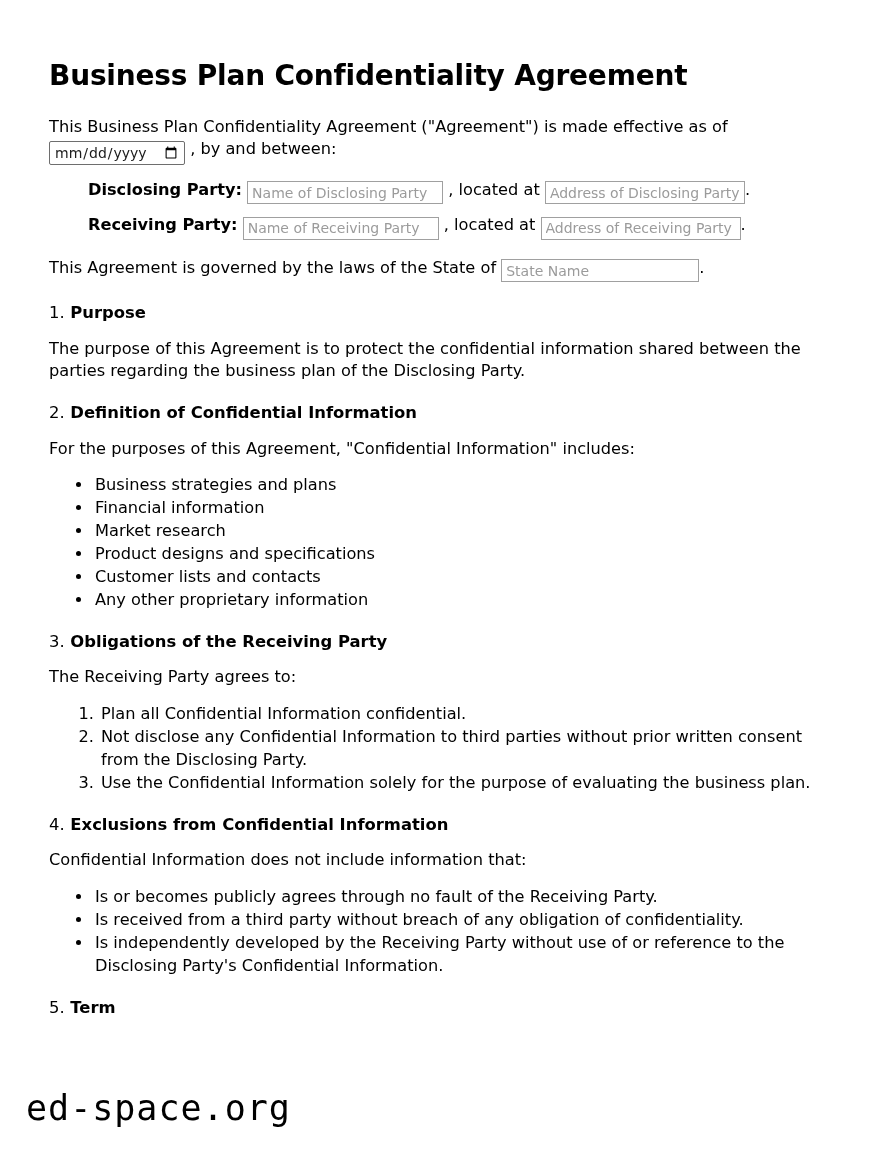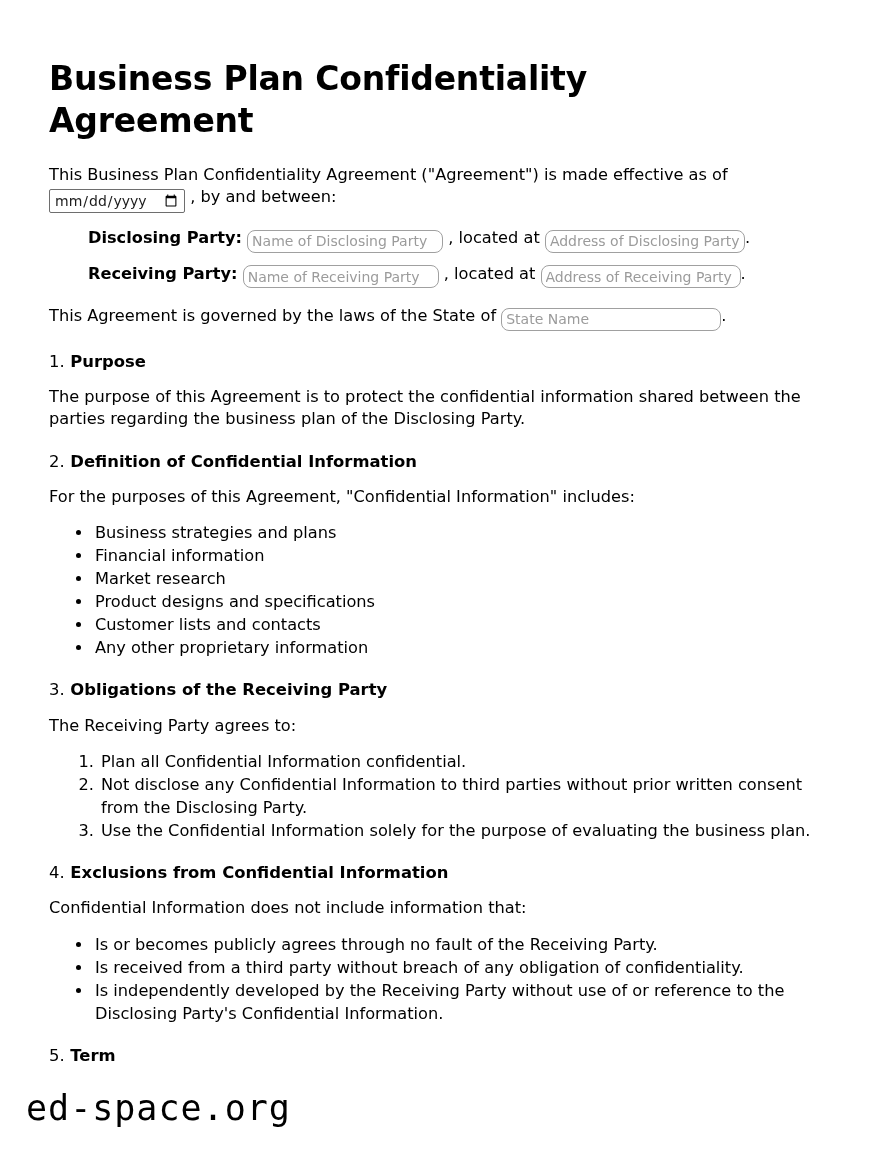--- a/index.html
+++ b/index.html
@@ -20,21 +20,21 @@
     position: absolute;
     top: 0;
     left: 0;
     width: 892px;
     height: 1154px;
     box-sizing: border-box;
     padding: 58px 52px 0 49px;
   }
 
   .doc-title {
-    font-size: 33px;
+    font-size: 28px;
     font-weight: bold;
     line-height: 1.27;
     letter-spacing: -0.2px;
     margin: 0 0 22px 0;
     max-width: 640px;
   }
 
   p.para {
     font-size: 16.2px;
     line-height: 1.38;
@@ -56,35 +56,35 @@
     font-weight: bold;
     margin-left: 39px;
   }
 
   
   input.txt {
     font-family: "DejaVu Sans", "Liberation Sans", sans-serif;
     font-size: 14px;
     color: #000;
     border: 1px solid #a0a0a0;
-    border-radius: 8px;
+    border-radius: 0;
     background: #ffffff;
     padding: 2px 4px;
     box-sizing: border-box;
     height: 23px;
     vertical-align: -3px;
     outline: none;
   }
   input.txt::placeholder {
     color: #9b9b9b;
     opacity: 1;
   }
   input.name-field { width: 196px; }
   input.addr-field { width: 200px; }
-  input.state-field { width: 220px; }
+  input.state-field { width: 198px; }
 
   input.date-field {
     font-family: "DejaVu Sans", "Liberation Sans", sans-serif;
     font-size: 14px;
     color: #1b1b1b;
     border: 1px solid #6e6e6e;
     border-radius: 2px;
     background: #ffffff;
     width: 136px;
     height: 24px;

